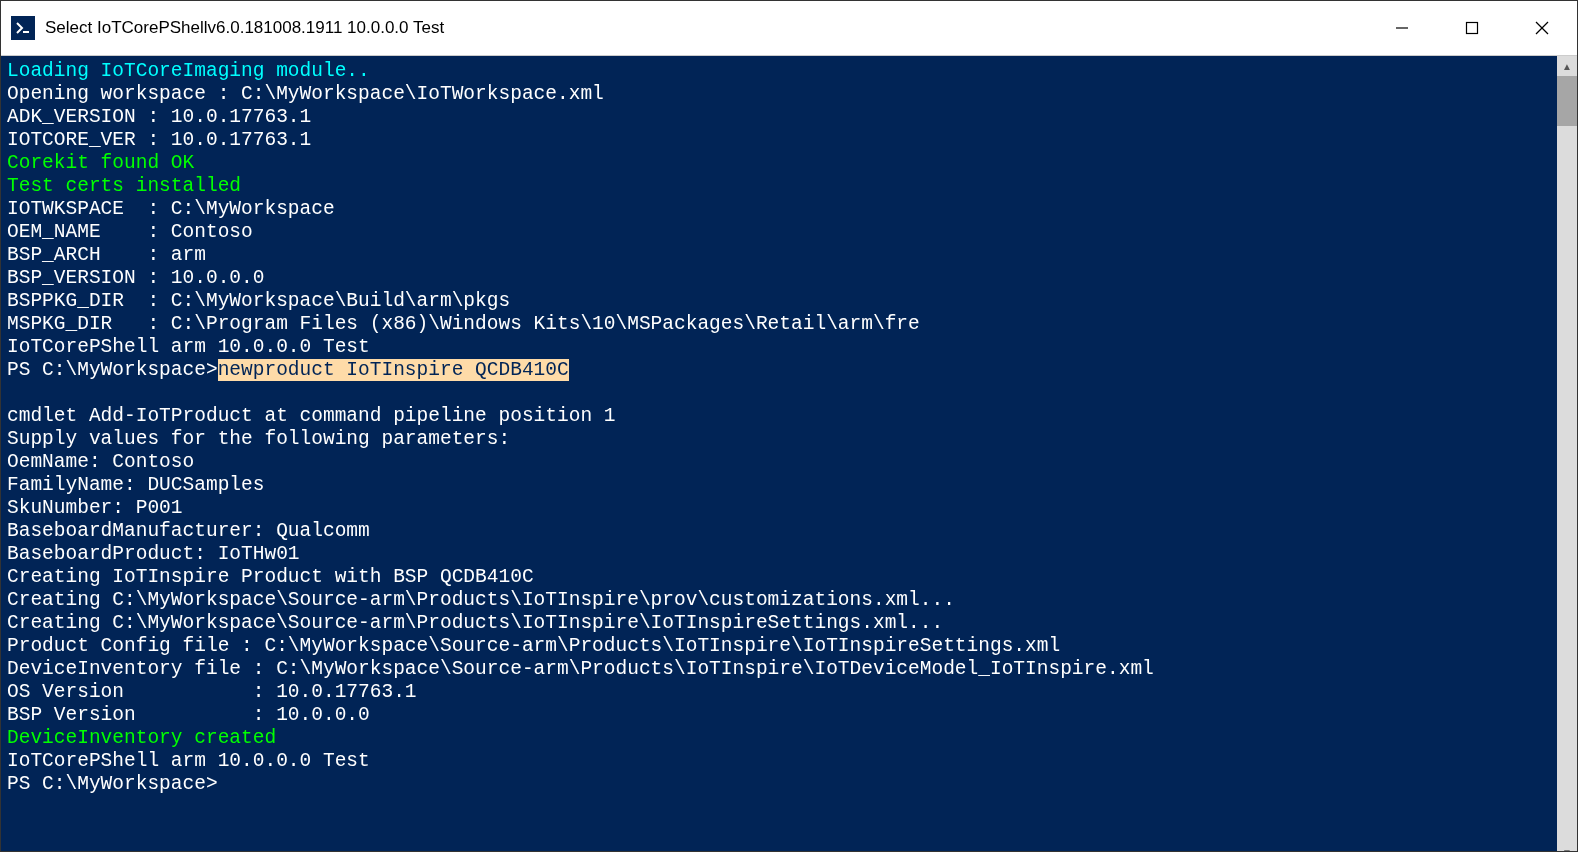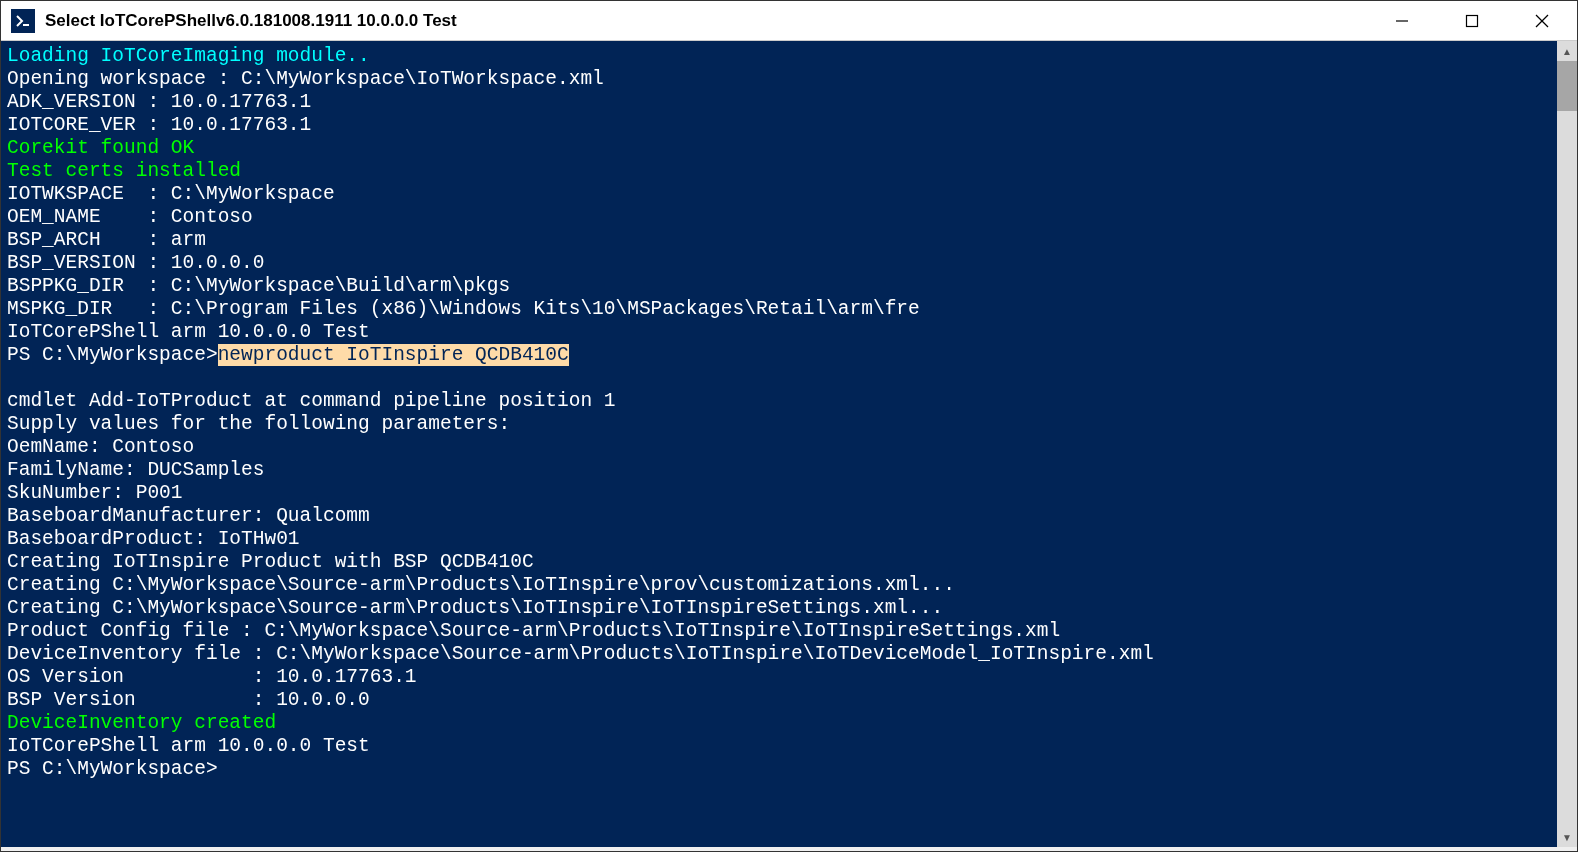--- a/index.html
+++ b/index.html
@@ -5,26 +5,25 @@
   * { margin: 0; padding: 0; box-sizing: border-box; }
   body {
     font-family: -apple-system, 'Segoe UI', sans-serif;
     background: #f0f0f0;
     width: 1578px;
     height: 852px;
     overflow: hidden;
     border: 1px solid #333;
   }
   .titlebar {
-    height: 40px;
+    height: 55px;
     background: #ffffff;
     display: flex;
     align-items: center;
     border-bottom: 1px solid #ccc;
-    font-weight: bold;
   }
   .titlebar-icon {
     width: 24px;
     height: 24px;
     margin-left: 10px;
     margin-right: 10px;
     background: #012456;
     display: flex;
     align-items: center;
     justify-content: center;

